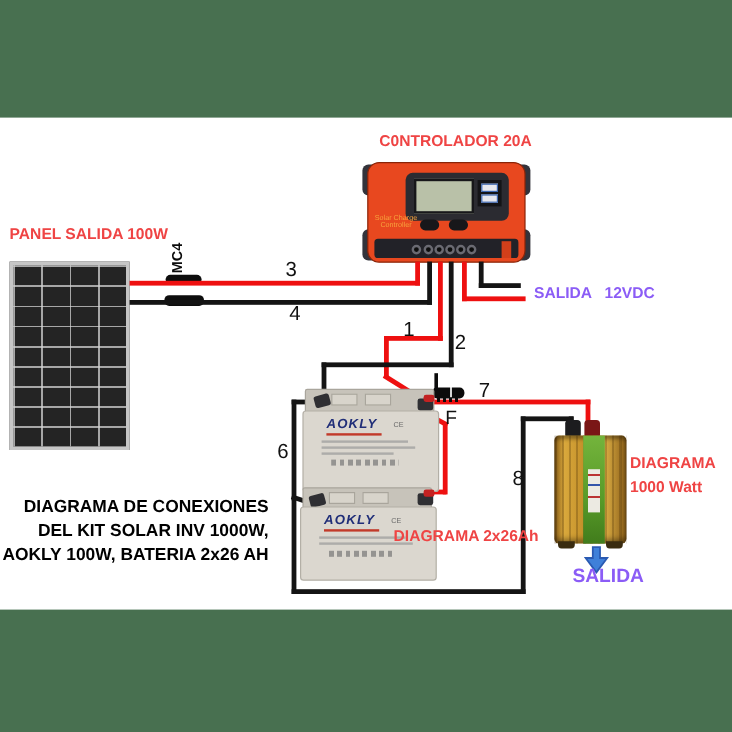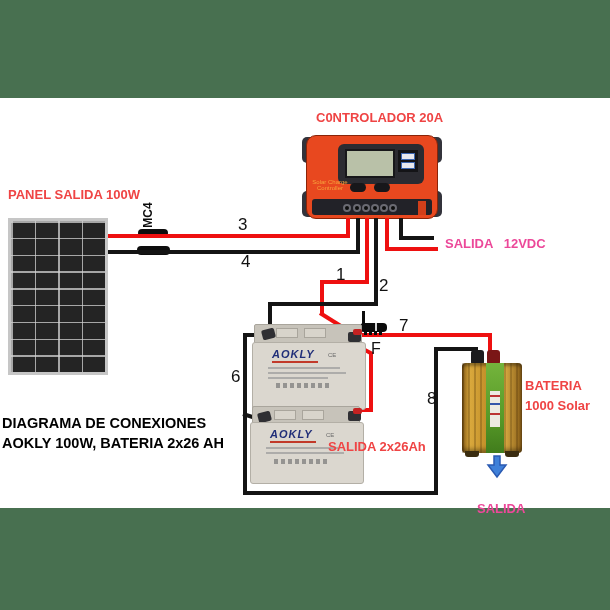--- a/index.html
+++ b/index.html
@@ -5,22 +5,22 @@
   html,body{margin:0;padding:0;background:#fff;}
   #canvas{position:relative;width:610px;height:610px;background:#ffffff;overflow:hidden;
           font-family:"Liberation Sans",sans-serif;color:#0b0b0b;}
   .abs{position:absolute;}
   .band{position:absolute;left:0;width:610px;background:#487050;}
   .w{position:absolute;}
   .red{background:#ee1010;}
   .blk{background:#141414;}
   .lbl{position:absolute;font-size:13px;color:#ef4444;white-space:nowrap;font-weight:bold;}
   .num{position:absolute;font-size:17px;color:#111;white-space:nowrap;}
-  .boldtxt{position:absolute;font-weight:bold;color:#ec4899;white-space:pre;}
-  .caption{position:absolute;left:2px;top:413px;font-weight:bold;font-size:14.5px;line-height:20px;color:#000;}
+  .boldtxt{position:absolute;font-weight:bold;color:#8b5cf6;white-space:pre;}
+  .caption{position:absolute;left:2px;top:413px;font-weight:bold;font-size:14.5px;line-height:20px;color:#000;text-align:right;}
   
   .panel{position:absolute;left:8px;top:218px;width:100px;height:157px;background:#242424;
          border:3px solid #c6c6c6;box-sizing:border-box;
          background-image:
            repeating-linear-gradient(to bottom, rgba(210,210,210,.75) 0 1.5px, transparent 1.5px 16.8px),
            repeating-linear-gradient(to right, rgba(210,210,210,.75) 0 1.5px, transparent 1.5px 23.5px);}
   
   .ctl{position:absolute;left:302px;top:135px;width:140px;height:84px;}
   .ctl .ear{position:absolute;width:22px;height:26px;background:#33333b;border-radius:5px;}
   .ctl .body{position:absolute;left:4px;top:0;width:132px;height:84px;background:#e8481f;
@@ -184,38 +184,39 @@
     <div class="redcap" style="left:105px;top:2px;"></div>
     <div class="body" style="top:16px;height:62px;"></div>
     <div class="aokly" style="left:22px;top:22px;">AOKLY</div>
     <div class="ce" style="left:78px;top:26px;">CE</div>
     <div class="redbar" style="left:22px;top:35px;width:46px;height:2px;"></div>
     <div class="bar" style="left:18px;top:41px;width:72px;height:2px;"></div>
     <div class="bar" style="left:18px;top:46px;width:78px;height:2px;"></div>
     <div class="bar" style="left:26px;top:53px;width:56px;height:5px;background:repeating-linear-gradient(90deg,#777 0 4px,transparent 4px 7px);"></div>
   </div>
 
-  <div class="lbl" style="left:328px;top:439px;">SALIDA 2x26Ah</div>
+  <div class="lbl" style="left:328px;top:439px;">DIAGRAMA 2x26Ah</div>
 
   <div class="inv">
     <div class="knob-b"></div>
     <div class="knob-r"></div>
     <div class="body"></div>
     <div class="fins"></div>
     <div class="stripe"></div>
     <div class="tag"></div>
     <div class="foot" style="left:3px;"></div>
     <div class="foot" style="left:43px;"></div>
   </div>
-  <div class="lbl" style="left:525px;top:378px;">BATERIA</div>
-  <div class="lbl" style="left:525px;top:398px;">1000 Solar</div>
+  <div class="lbl" style="left:525px;top:378px;">DIAGRAMA</div>
+  <div class="lbl" style="left:525px;top:398px;">1000 Watt</div>
 
   <svg class="abs" style="left:486px;top:455px;" width="22" height="24" viewBox="0 0 22 24">
     <path d="M8 1 L14 1 L14 10 L20 10 L11 22 L2 10 L8 10 Z" fill="#3F80D9" stroke="#2a5ab2" stroke-width="1.5"></path>
   </svg>
-  <div class="boldtxt" style="left:477px;top:501px;font-size:13px;">SALIDA</div>
+  <div class="boldtxt" style="left:477px;top:472px;font-size:16px;">SALIDA</div>
 
   <div class="caption">
     <div>DIAGRAMA DE CONEXIONES</div>
+    <div>DEL KIT SOLAR INV 1000W,</div>
     <div>AOKLY 100W, BATERIA 2x26 AH</div>
   </div>
 
 </div>
 
 </body></html>

